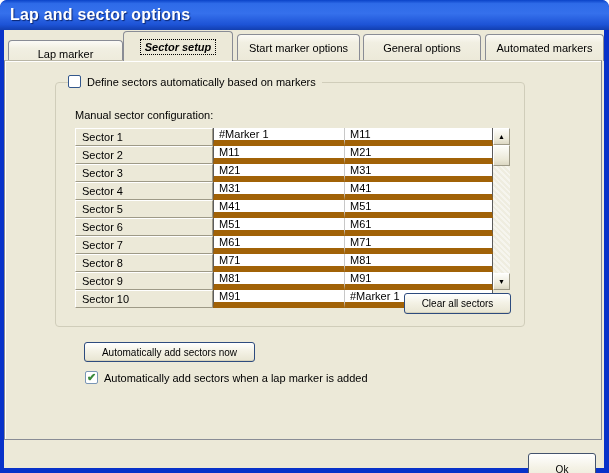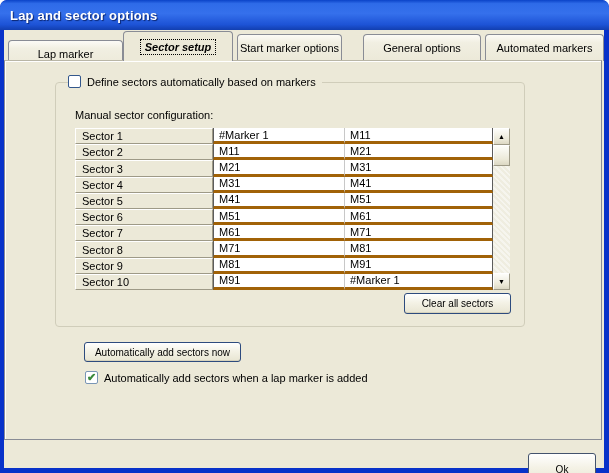--- a/index.html
+++ b/index.html
@@ -9,21 +9,21 @@
     background: #0832C9; border-radius: 7px 7px 0 0; overflow: hidden;
     font-size: 11px; color: #000;
   }
   .titlebar {
     position: absolute; left: 0; top: 0; right: 0; height: 30px;
     background: linear-gradient(180deg,#0A43C8 0%,#2E6BE8 12%,#3570EC 45%,#1D53D6 82%,#123FB0 100%);
     border-radius: 7px 7px 0 0;
     display: flex; align-items: center; padding-left: 10px;
   }
   .titlebar .title {
-    color: #fff; font-weight: bold; font-size: 13px;
+    color: #fff; font-weight: bold; font-size: 16px;
     text-shadow: 1px 1px 1px #09246f; letter-spacing: 0.2px;
   }
   .client {
     position: absolute; left: 4px; top: 30px; width: 600px; height: 438px;
     background: #ECE9D8;
   }
   
   .tab {
     position: absolute; top: 4px; height: 27px;
     background: linear-gradient(180deg,#FCFBF6 0%,#F1EFE2 30%,#ECE9D8 100%);
@@ -71,21 +71,21 @@
   .trow { flex: 1; display: flex; }
   .hcell {
     width: 138px; background: #ECE9D8; padding-left: 6px;
     display: flex; align-items: center;
     border-top: 1px solid #FFFFFF; border-left: 1px solid #FFFFFF;
     border-bottom: 1px solid #9E9A87; border-right: 1px solid #9E9A87;
   }
   .dcell {
     background: #fff; padding-left: 5px;
     display: flex; align-items: center;
-    border-bottom: 3px solid #a16207;
+    border-bottom: 6px solid #a16207;
   }
   .dcell.c1 { width: 132px; border-left: 1px solid #5C5C5C; border-right: 1px solid #C8C8C8; }
   .dcell.c2 { width: 148px; border-right: 1px solid #5C5C5C; }
   
   .vscroll {
     width: 17px; height: 162px; position: absolute; right: 0; top: 0;
     background: repeating-linear-gradient(45deg,#F6F5EE 0 2px,#EFEDE0 2px 4px);
     display: flex; flex-direction: column; justify-content: space-between;
   }
   .sbtn {
@@ -103,21 +103,21 @@
   
   .xpbtn {
     position: absolute;
     background: linear-gradient(180deg,#FFFFFF 0%,#F4F2E6 45%,#E8E5D2 100%);
     border: 1px solid #2D4B7E; border-radius: 3px;
     display: flex; align-items: center; justify-content: center;
     font-size: 10px; cursor: default;
     box-shadow: inset 0 -1px 0 #D6D2BC;
   }
   .btn-clear { left: 399px; top: 232px; width: 107px; height: 21px; }
-  .btn-addnow { left: 79px; top: 281px; width: 157px; height: 20px; }
+  .btn-addnow { left: 79px; top: 281px; width: 171px; height: 20px; }
   .auto-add-row {
     position: absolute; left: 80px; top: 310px;
     display: flex; align-items: center; gap: 6px;
   }
   .auto-add-row .checkbox { border-color: #7A96B5; }
   .btn-ok {
     left: 524px; top: 423px; width: 68px; height: 32px;
     border-color: #43536D;
   }
 </style>
@@ -131,21 +131,21 @@
   </div>
 
   <div class="client">
 
     <div class="tab" style="left:4px;width:115px;margin-top:6px;">
       <span class="tab-label">Lap marker</span>
     </div>
     <div class="tab active" style="left:119px;width:110px;">
       <span class="tab-label">Sector setup</span>
     </div>
-    <div class="tab" style="left:233px;width:105px;">
+    <div class="tab" style="left:233px;width:123px;">
       <span class="tab-label">Start marker options</span>
     </div>
     <div class="tab" style="left:359px;width:118px;">
       <span class="tab-label">General options</span>
     </div>
     <div class="tab" style="left:481px;width:119px;">
       <span class="tab-label">Automated markers</span>
     </div>
 
     <div class="panel">

